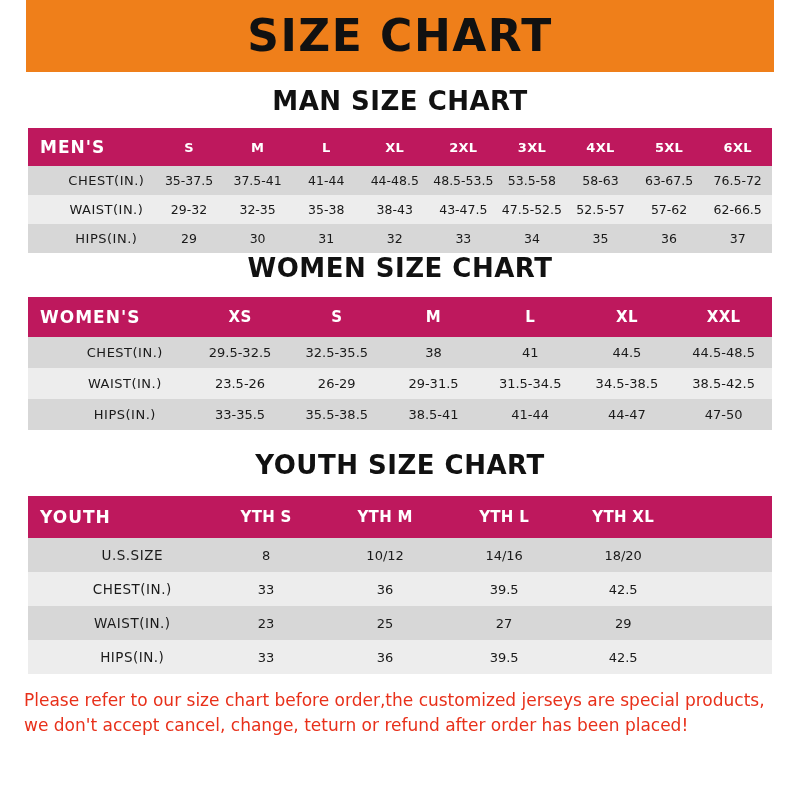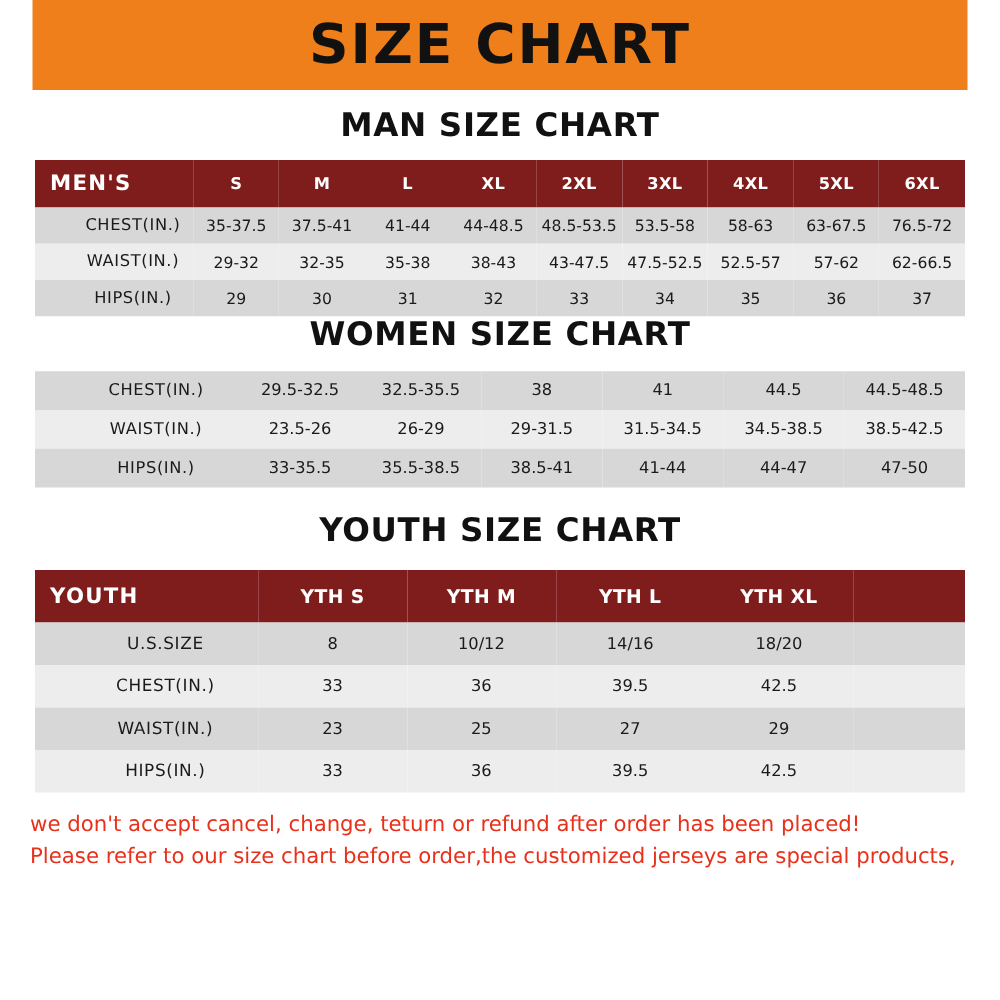--- a/index.html
+++ b/index.html
@@ -69,21 +69,21 @@
   
   .table-wrap {
     padding: 0 28px;
   }
   table.size-table {
     width: 100%;
     border-collapse: collapse;
     table-layout: fixed;
   }
   table.size-table tr.head-row {
-    background: #7f1d1d;
+    background: #be185d;
   }
   table.size-table tr.head-row th {
     color: #ffffff;
     font-size: 13px;
     font-weight: bold;
     padding: 9px 2px;
     text-align: center;
     letter-spacing: 0.3px;
   }
   table.size-table tr.head-row th.rowlabel {
@@ -211,20 +211,29 @@
       <colgroup>
         <col style="width:22%">
         <col style="width:13%">
           <col style="width:13%">
           <col style="width:13%">
         <col style="width:13%">
           <col style="width:13%">
           <col style="width:13%">
       </colgroup>
       <tbody>
+          <tr class="head-row">
+        <th class="rowlabel">WOMEN'S</th>
+        <th>XS</th>
+        <th>S</th>
+        <th>M</th>
+        <th>L</th>
+        <th>XL</th>
+        <th>XXL</th>
+      </tr>
       <tr class="shade-dark">
         <td class="rowlabel">CHEST(IN.)</td>
         <td>29.5-32.5</td>
         <td>32.5-35.5</td>
         <td>38</td>
         <td>41</td>
         <td>44.5</td>
         <td>44.5-48.5</td>
       </tr>
       <tr class="shade-light">
@@ -299,17 +308,17 @@
         <td>36</td>
         <td>39.5</td>
         <td>42.5</td>
         <td></td>
       </tr>
     </tbody>
       </table>
   </div>
 
   <div class="footer-note">
+    <div>Please refer to our size chart before order,the customized jerseys are special products,</div>
     <div>we don't accept cancel, change, teturn or refund after order has been placed!</div>
-    <div>Please refer to our size chart before order,the customized jerseys are special products,</div>
   </div>
 
 </div>
 
 </body></html>

